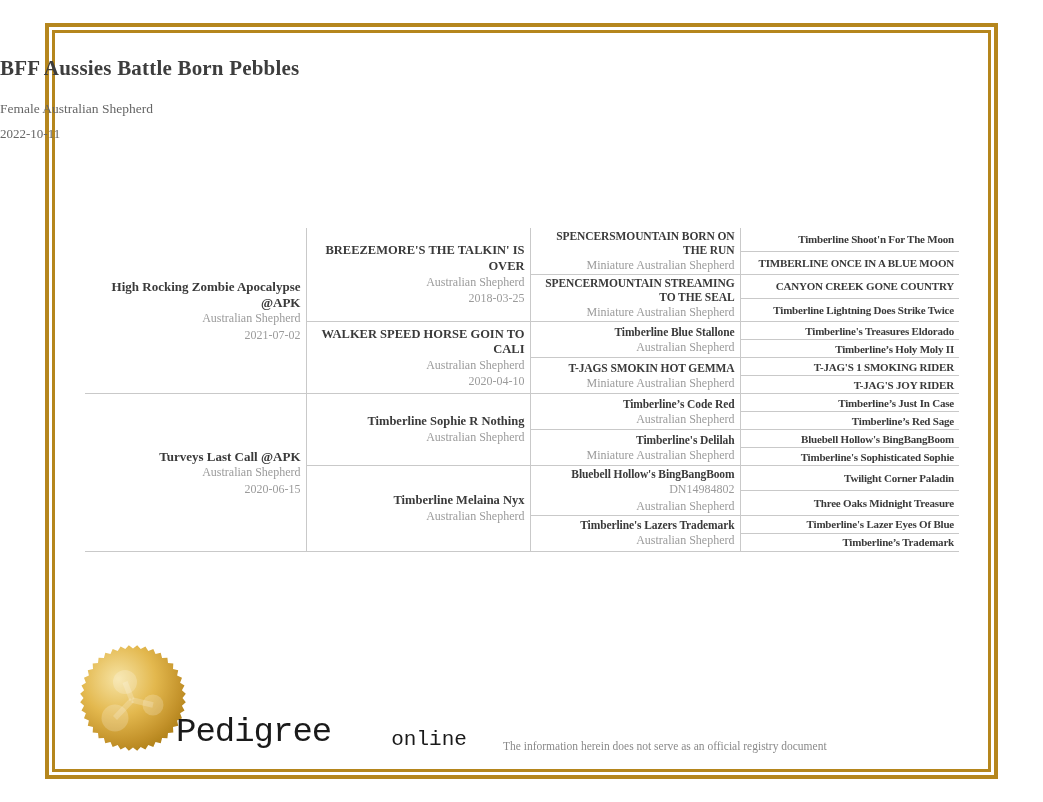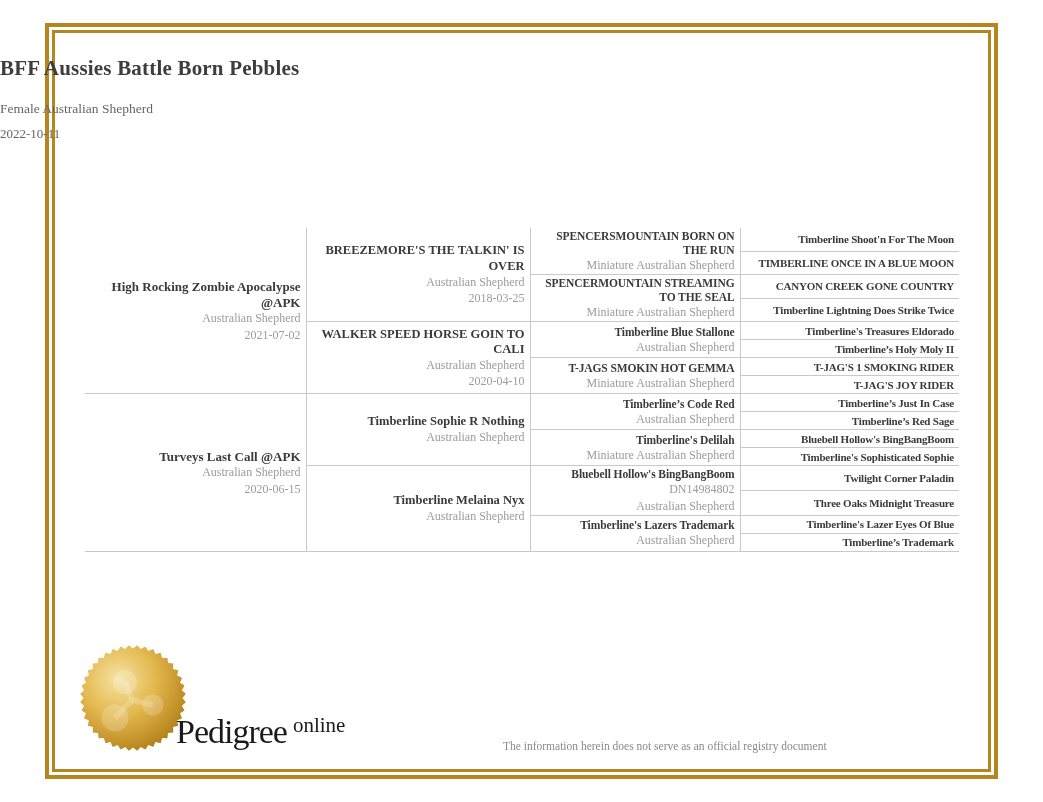--- a/index.html
+++ b/index.html
@@ -42,25 +42,25 @@
   td.nb{border-bottom:none}
   .nm{font-weight:bold;color:var(--name-text);line-height:1.22}
   .g1 .nm{font-size:13px}
   .g2 .nm{font-size:12.5px}
   .g3 .nm{font-size:11.5px;letter-spacing:-.1px}
   .g4 .nm{font-size:11px;letter-spacing:-.2px;line-height:1.3}
   .sub{font-size:12px;color:var(--sub-text);line-height:1.35}
   
   .seal{position:absolute;left:78px;top:643px;width:110px;height:110px}
   .brand{
-    position:absolute;left:176px;top:713px;display:flex;align-items:flex-start;
-    font-family:Liberation Serif, serif;color:#1a1a1a;white-space:nowrap;
+    position:absolute;left:176px;top:713px;display:flex;align-items:flex-end;
+    font-family:Liberation Mono, monospace;color:#1a1a1a;white-space:nowrap;gap:36px;
   }
   .brand .main{font-size:34px;letter-spacing:-1px}
-  .brand .online{font-size:21px;margin-left:6px;font-weight:300;letter-spacing:0}
+  .brand .online{font-size:21px;margin-left:24px;font-weight:300;letter-spacing:0}
   stop.s1{stop-color:#f6e3a3}stop.s2{stop-color:#e3b84e}
   stop.s3{stop-color:#c3922a}stop.s4{stop-color:#a87a12}
   
   .disclaimer{
     position:absolute;left:503px;top:740px;font-size:11.5px;color:var(--footer-text);
   }
 </style>
 </head>
 <body>
 

